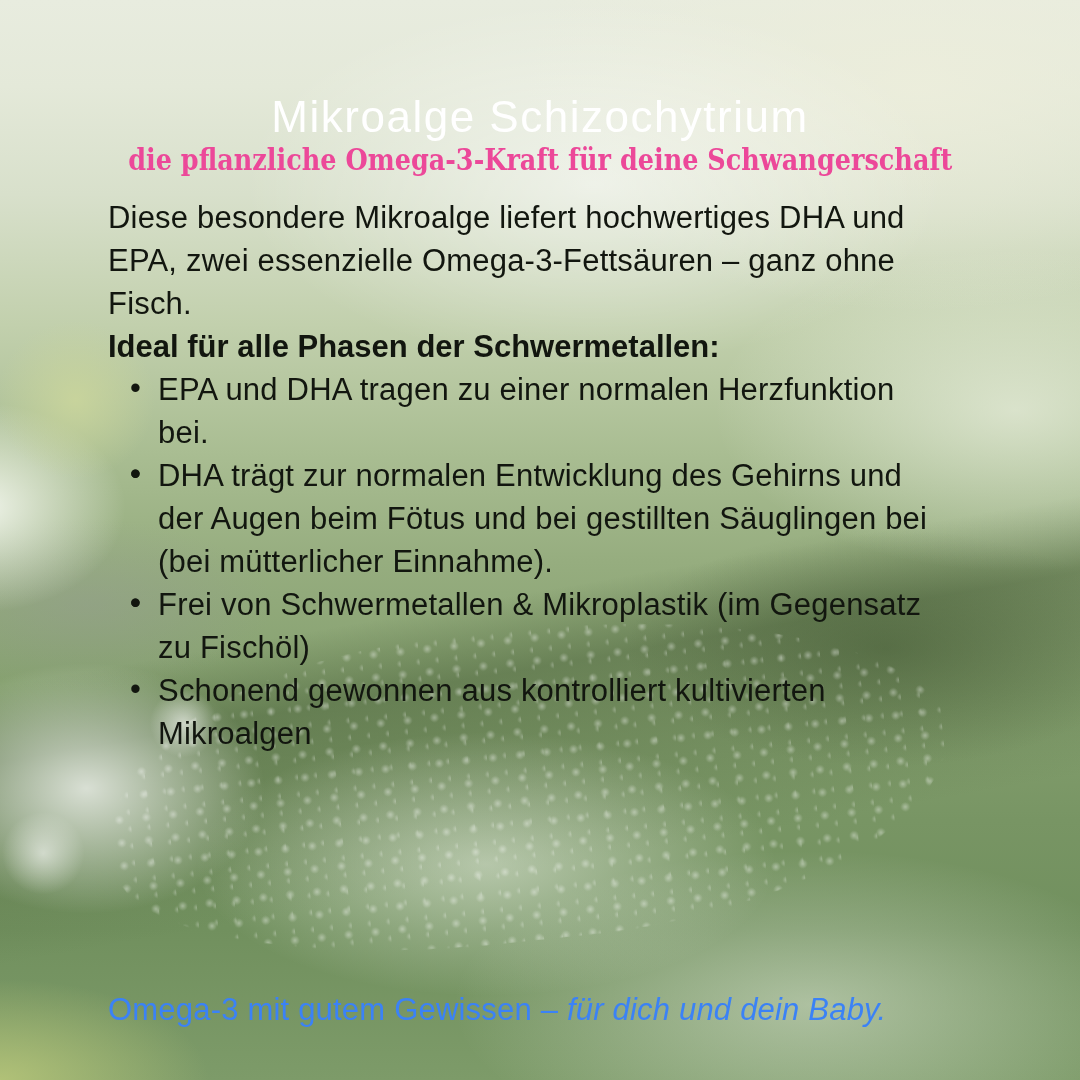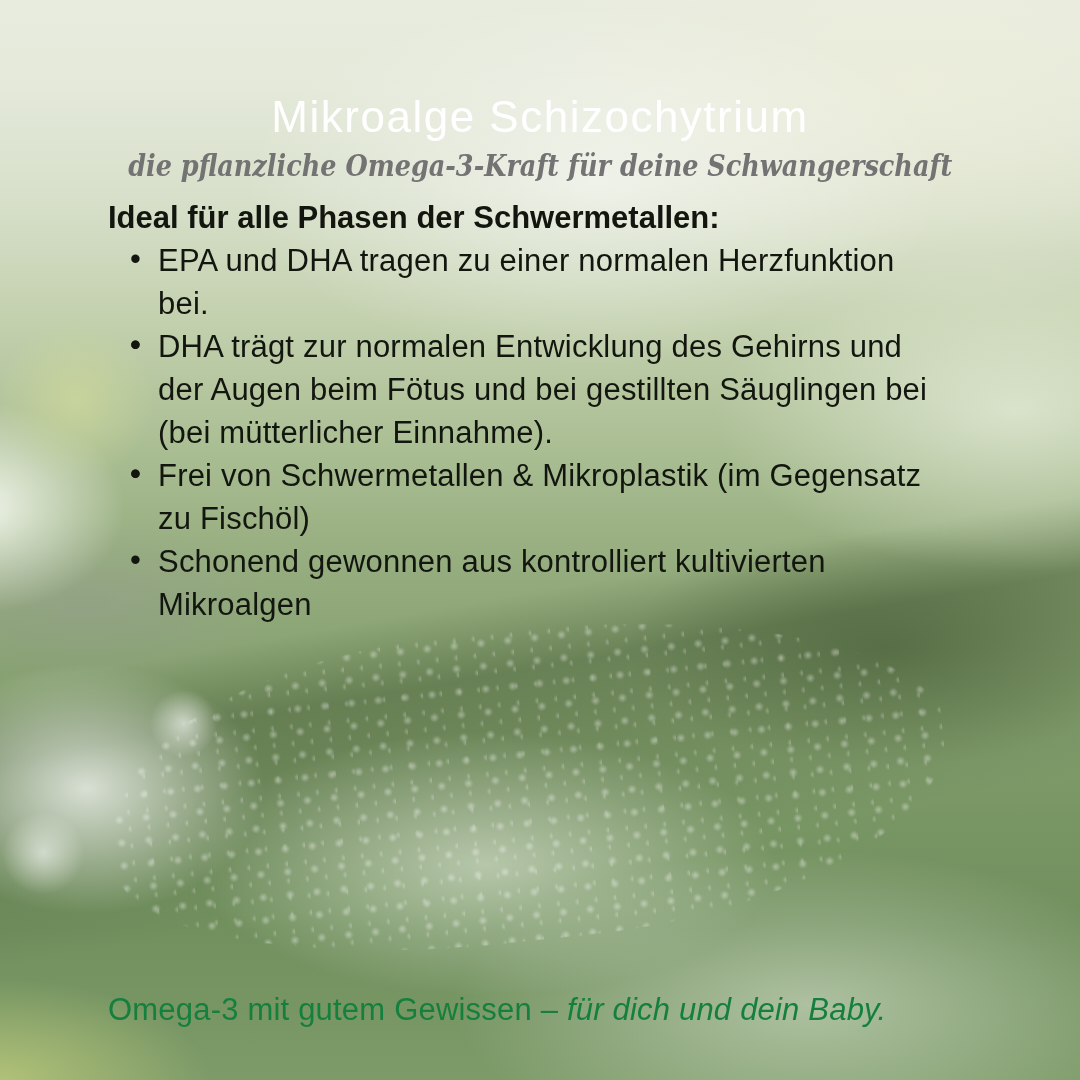--- a/index.html
+++ b/index.html
@@ -50,26 +50,25 @@
 
   .header { position: absolute; left: 0; top: 93px; width: 1080px; text-align: center; }
   .title {
     font-size: 44px;
     line-height: 1.1;
     font-weight: 400;
     letter-spacing: 1.5px;
     color: #ffffff;
   }
   .subtitle {
-    margin-top: 8px;
+    margin-top: 2px;
     font-family: "DejaVu Serif", serif;
-    font-style: italic;
     font-weight: 700;
     font-size: 29px;
-    color: #737373;
+    color: #ec4899;
   }
   .subtitle .squeeze { display: inline-block; transform: scaleX(0.88); transform-origin: 50% 50%; }
 
   .content {
     position: absolute;
     left: 108px; top: 196px;
     width: 864px;
     font-size: 31px;
     line-height: 43px;
     letter-spacing: 0.2px;
@@ -79,38 +78,41 @@
   .preline { white-space: pre-line; }
 
   ul.benefits { margin: 0; padding: 0; list-style: none; }
   ul.benefits li { position: relative; padding-left: 50px; }
   ul.benefits .dot {
     position: absolute;
     left: 22px; top: -2px;
     font-size: 31px;
   }
   .footer-line { position: absolute; left: 108px; top: 988px; width: 900px;
-    font-size: 31px; line-height: 43px; letter-spacing: 0.2px; color: #15803d; }
+    font-size: 31px; line-height: 43px; letter-spacing: 0.2px; color: #3b82f6; }
   .footer-line .it { font-style: italic; }
 </style>
 </head>
 <body>
 
 <div class="canvas">
   <div class="bg"></div>
   <div class="speckles"></div>
 
   <div class="header">
     <div class="title">Mikroalge Schizochytrium</div>
     <div class="subtitle">
       <span class="squeeze">die pflanzliche Omega-3-Kraft für deine Schwangerschaft</span>
     </div>
   </div>
 
   <div class="content">
+    <div class="preline">Diese besondere Mikroalge liefert hochwertiges DHA und
+EPA, zwei essenzielle Omega-3-Fettsäuren – ganz ohne
+Fisch.</div>
     <div class="bold-heading">Ideal für alle Phasen der Schwermetallen:</div>
 
     <ul class="benefits">
       <li>
         <span class="dot">•</span>
         <span class="preline">EPA und DHA tragen zu einer normalen Herzfunktion
 bei.</span>
       </li>
       <li>
         <span class="dot">•</span>

